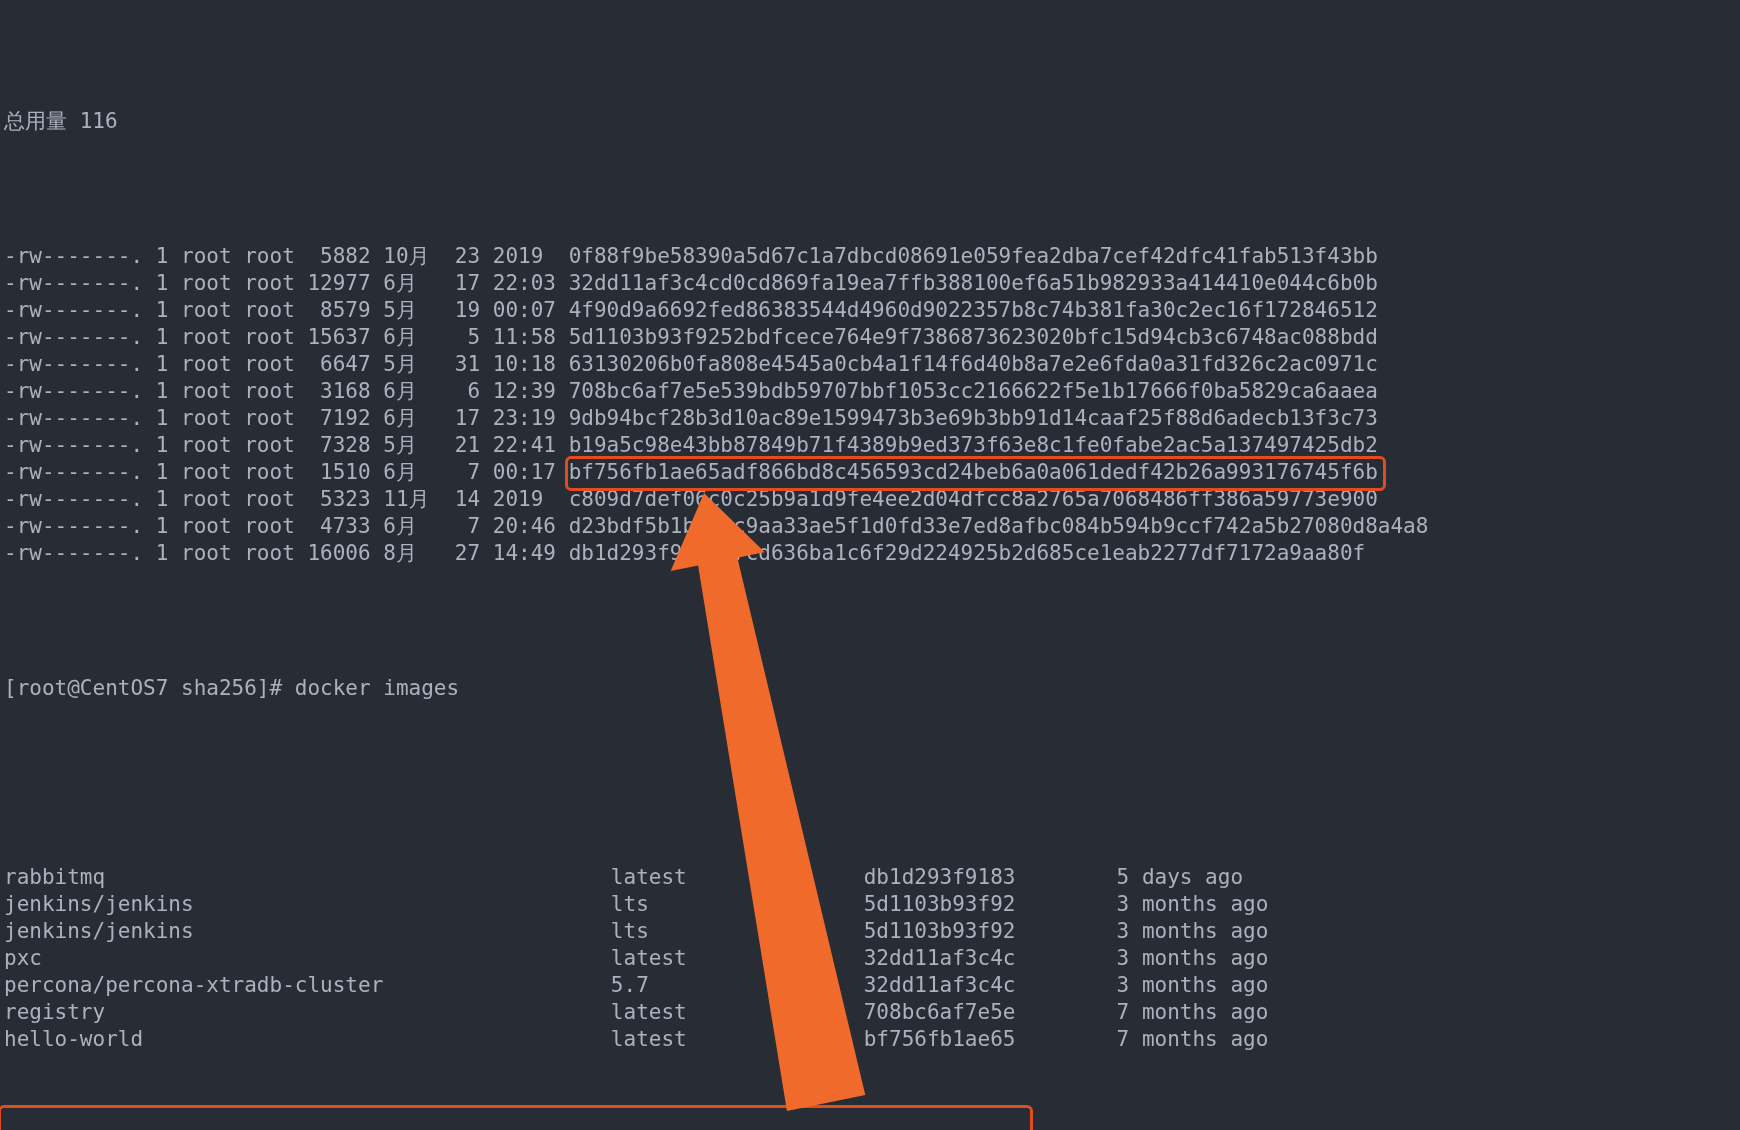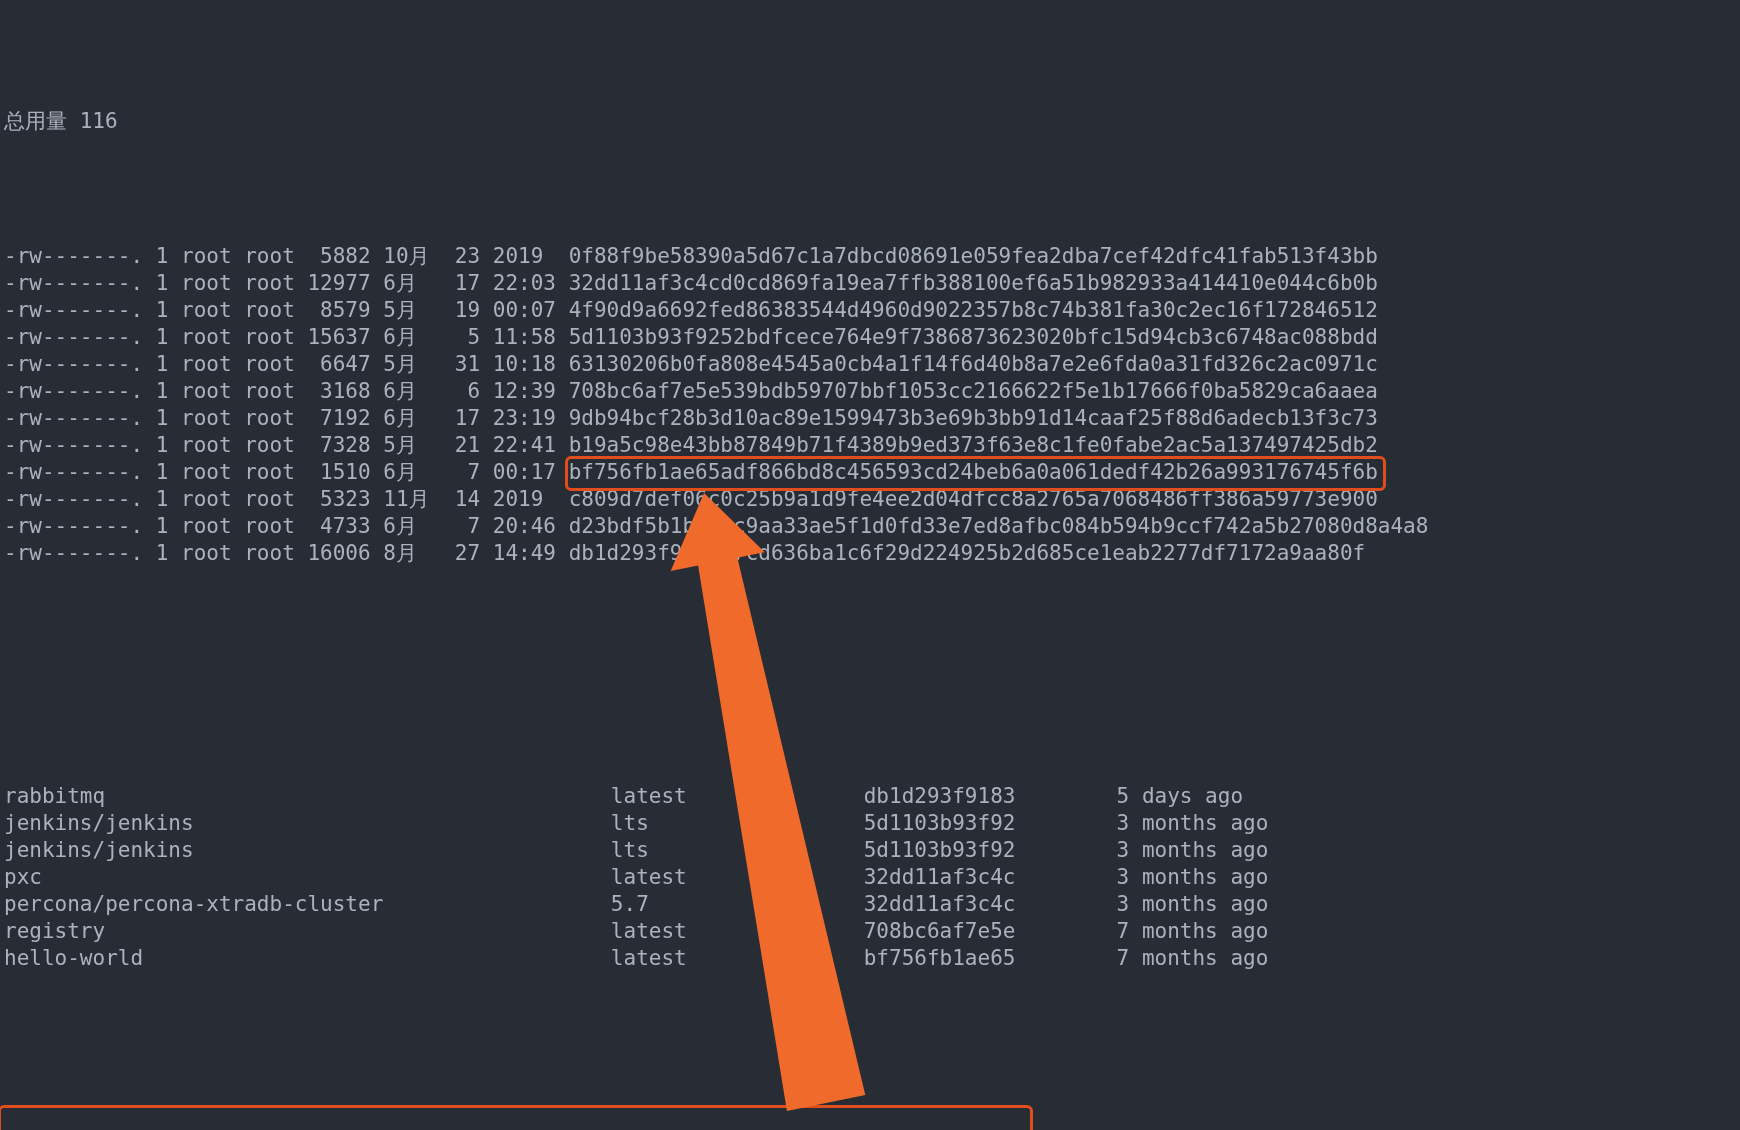--- a/index.html
+++ b/index.html
@@ -53,20 +53,23 @@
 
   
   <div class="line">
     <span>总用量 116</span>
   </div>
 
   
   <div id="ls-rows"><div class="line"><span>-rw-------. 1 root root  5882 10月  23 2019  </span><span id="hash-0">0f88f9be58390a5d67c1a7dbcd08691e059fea2dba7cef42dfc41fab513f43bb</span></div><div class="line"><span>-rw-------. 1 root root 12977 6月   17 22:03 </span><span id="hash-1">32dd11af3c4cd0cd869fa19ea7ffb388100ef6a51b982933a414410e044c6b0b</span></div><div class="line"><span>-rw-------. 1 root root  8579 5月   19 00:07 </span><span id="hash-2">4f90d9a6692fed86383544d4960d9022357b8c74b381fa30c2ec16f172846512</span></div><div class="line"><span>-rw-------. 1 root root 15637 6月    5 11:58 </span><span id="hash-3">5d1103b93f9252bdfcece764e9f7386873623020bfc15d94cb3c6748ac088bdd</span></div><div class="line"><span>-rw-------. 1 root root  6647 5月   31 10:18 </span><span id="hash-4">63130206b0fa808e4545a0cb4a1f14f6d40b8a7e2e6fda0a31fd326c2ac0971c</span></div><div class="line"><span>-rw-------. 1 root root  3168 6月    6 12:39 </span><span id="hash-5">708bc6af7e5e539bdb59707bbf1053cc2166622f5e1b17666f0ba5829ca6aaea</span></div><div class="line"><span>-rw-------. 1 root root  7192 6月   17 23:19 </span><span id="hash-6">9db94bcf28b3d10ac89e1599473b3e69b3bb91d14caaf25f88d6adecb13f3c73</span></div><div class="line"><span>-rw-------. 1 root root  7328 5月   21 22:41 </span><span id="hash-7">b19a5c98e43bb87849b71f4389b9ed373f63e8c1fe0fabe2ac5a137497425db2</span></div><div class="line"><span>-rw-------. 1 root root  1510 6月    7 00:17 </span><span id="hash-8">bf756fb1ae65adf866bd8c456593cd24beb6a0a061dedf42b26a993176745f6b</span></div><div class="line"><span>-rw-------. 1 root root  5323 11月  14 2019  </span><span id="hash-9">c809d7def06c0c25b9a1d9fe4ee2d04dfcc8a2765a7068486ff386a59773e900</span></div><div class="line"><span>-rw-------. 1 root root  4733 6月    7 20:46 </span><span id="hash-10">d23bdf5b1b1b1c9aa33ae5f1d0fd33e7ed8afbc084b594b9ccf742a5b27080d8a4a8</span></div><div class="line"><span>-rw-------. 1 root root 16006 8月   27 14:49 </span><span id="hash-11">db1d293f918377cd636ba1c6f29d224925b2d685ce1eab2277df7172a9aa80f</span></div></div>
 
   
+  <div class="line">
+    <span>[root@CentOS7 sha256]# </span><span>docker images</span>
+  </div>
 
   
 
   
   <div id="images-rows"><div class="line" id="img-row-0"><span>rabbitmq                                        latest              db1d293f9183        5 days ago</span></div><div class="line" id="img-row-1"><span>jenkins/jenkins                                 lts                 5d1103b93f92        3 months ago</span></div><div class="line" id="img-row-2"><span>jenkins/jenkins                                 lts                 5d1103b93f92        3 months ago</span></div><div class="line" id="img-row-3"><span>pxc                                             latest              32dd11af3c4c        3 months ago</span></div><div class="line" id="img-row-4"><span>percona/percona-xtradb-cluster                  5.7                 32dd11af3c4c        3 months ago</span></div><div class="line" id="img-row-5"><span>registry                                        latest              708bc6af7e5e        7 months ago</span></div><div class="line" id="img-row-6"><span>hello-world                                     latest              bf756fb1ae65        7 months ago</span></div></div>
 
   
   
 
   

